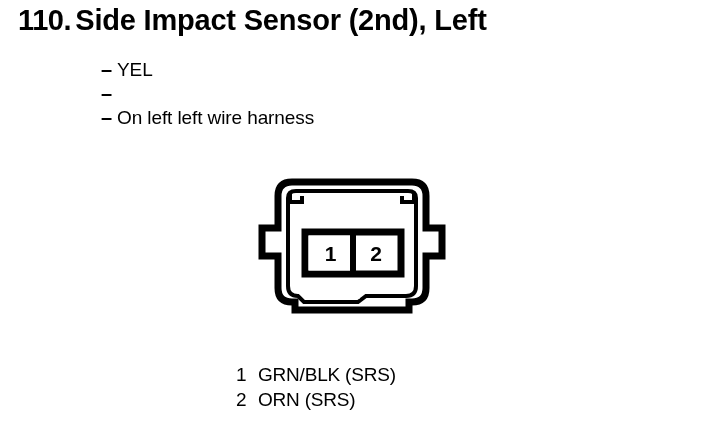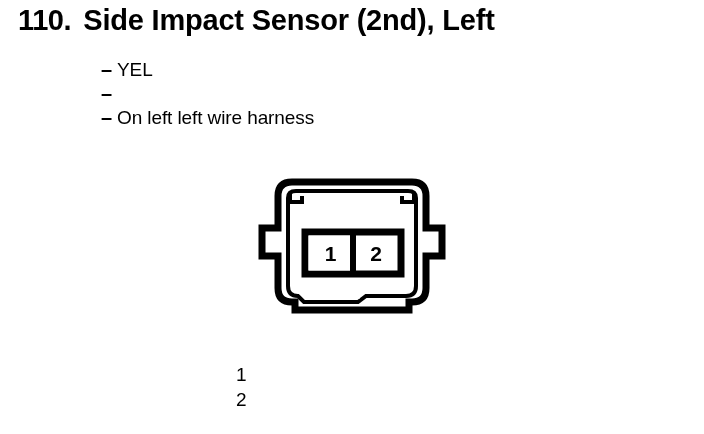--- a/index.html
+++ b/index.html
@@ -33,21 +33,21 @@
     white-space: nowrap;
   }
   .title-number {
     font-size: 29px;
     font-weight: bold;
     letter-spacing: -0.4px;
   }
   .title-text {
     font-size: 29px;
     font-weight: bold;
-    margin-left: 12px;
+    margin-left: 4px;
     letter-spacing: -0.2px;
   }
 
   
   .bullets {
     position: absolute;
     left: 101px;
     top: 57px;
   }
   .bullet-line {
@@ -189,19 +189,21 @@
       <line x1="107" y1="56" x2="107" y2="98" stroke="#000000" stroke-width="6"></line>
 
       <text class="pin-num" x="84.5" y="85">1</text>
       <text class="pin-num" x="130" y="85">2</text>
     </svg>
   </div>
 
   <div class="legend">
     <div class="legend-row">
       <span class="legend-num">1</span>
+      <span class="legend-desc">GRN/BLK (SRS)</span>
     </div>
     <div class="legend-row">
       <span class="legend-num">2</span>
+      <span class="legend-desc">ORN (SRS)</span>
     </div>
   </div>
 
 </div>
 
 </body></html>

